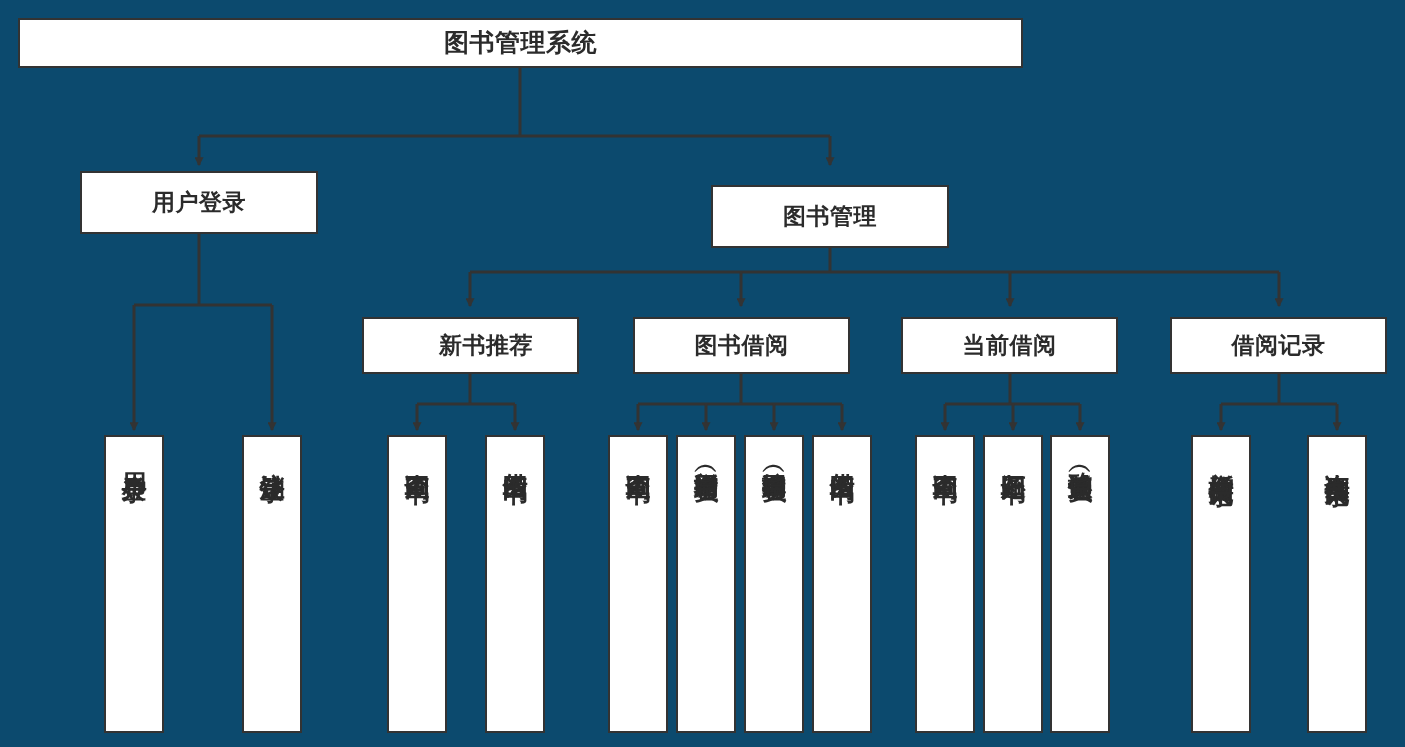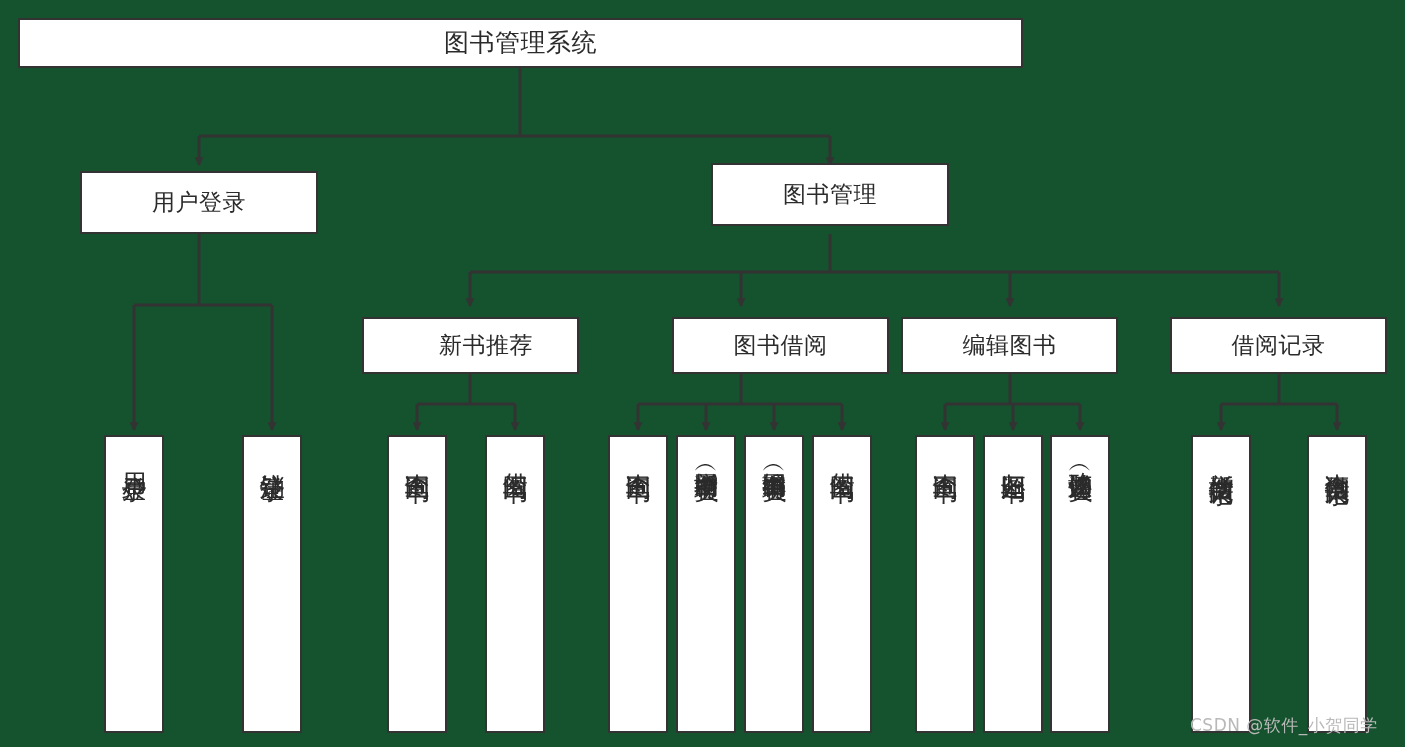--- a/index.html
+++ b/index.html
@@ -8,22 +8,23 @@
     padding: 0;
     background: #ffffff;
   }
   body {
     font-family: "DejaVu Sans", "Liberation Sans", sans-serif;
   }
   #canvas {
     position: relative;
     width: 1405px;
     height: 747px;
-    background: #14532d;
+    background: #0c4a6e;
     overflow: hidden;
+    font-weight: bold;
   }
   #wires {
     position: absolute;
     left: 0;
     top: 0;
     width: 1405px;
     height: 747px;
     pointer-events: none;
   }
   .node {
@@ -129,34 +130,34 @@
   </svg>
 
   <div class="node horiz" id="root-node" style="left:18px; top:18px; width:1005px; height:50px;">
     <span class="label">图书管理系统</span>
   </div>
 
   <div class="node horiz" style="left:80px; top:171px; width:238px; height:63px;">
     <span class="label">用户登录</span>
   </div>
 
-  <div class="node horiz" style="left:711px; top:163px; width:238px; height:63px;text-align:right;">
+  <div class="node horiz" style="left:711px; top:185px; width:238px; height:63px;text-align:right;">
     <span class="label">图书管理</span>
   </div>
 
   <div class="node horiz" style="left:362px; top:317px; width:217px; height:57px;padding-left:31px;">
     <span class="label">新书推荐</span>
   </div>
 
-  <div class="node horiz" style="left:633px; top:317px; width:217px; height:57px;margin-left:39px;">
+  <div class="node horiz" style="left:633px; top:317px; width:217px; height:57px;">
     <span class="label">图书借阅</span>
   </div>
 
   <div class="node horiz" style="left:901px; top:317px; width:217px; height:57px;">
-    <span class="label">编辑图书</span>
+    <span class="label">当前借阅</span>
   </div>
 
   <div class="node horiz" style="left:1170px; top:317px; width:217px; height:57px;justify-content:center;">
     <span class="label">借阅记录</span>
   </div>
 
   <div class="node vert" style="left:104px; top:435px; width:60px; height:298px;">
     <span class="label">用户登录</span>
   </div>
   <div class="node vert" style="left:242px; top:435px; width:60px; height:298px;">
@@ -193,15 +194,14 @@
     <span class="label">确认归还（管理员）</span>
   </div>
 
   <div class="node vert" style="left:1191px; top:435px; width:60px; height:298px;">
     <span class="label">新增借阅记录</span>
   </div>
   <div class="node vert" style="left:1307px; top:435px; width:60px; height:298px;">
     <span class="label">查询借阅记录</span>
   </div>
 
-  <div class="watermark">CSDN @软件_小贺同学</div>
 
 </div>
 
 </body></html>

